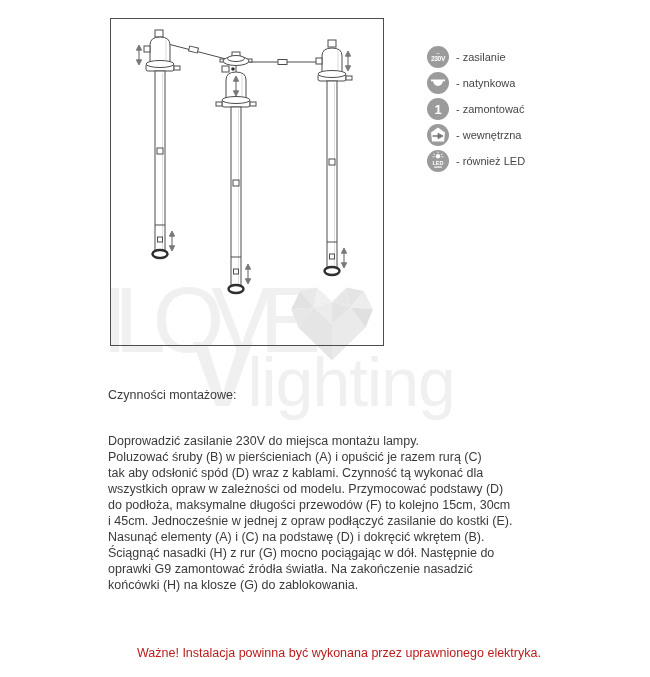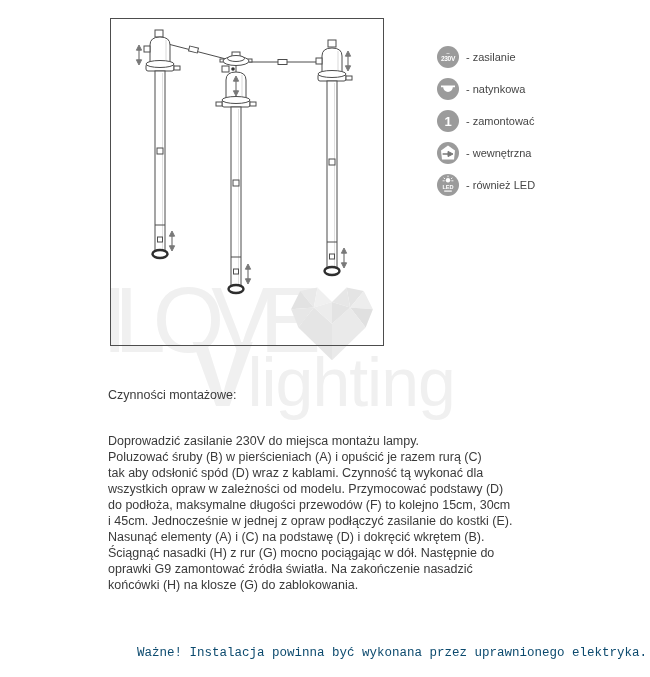--- a/index.html
+++ b/index.html
@@ -12,36 +12,36 @@
   #wm1 { left:102px; top:268px; font-size:92px; font-weight:normal; letter-spacing:-13px; }
   #wm2 { left:192px; top:322px; }
   #wm2 .bigv { font-size:92px; font-weight:bold; }
   #wm2 .lite { font-size:68px; font-weight:normal; letter-spacing:-1px; margin-left:-6px; }
   #wm-heart { position:absolute; left:282px; top:282px; z-index:0; }
 
   
   #diagram { position:absolute; left:110px; top:18px; z-index:1; }
 
   
-  .legend { position:absolute; left:437px; top:46px; z-index:1; display:flex; flex-direction:column; gap:10px; }
+  .legend { position:absolute; left:427px; top:46px; z-index:1; display:flex; flex-direction:column; gap:4px; }
   .legend-row { display:flex; align-items:center; height:22px; }
   .licon { width:22px; height:22px; border-radius:50%; background:#9b9b9b; color:#fff;
            display:flex; flex-direction:column; align-items:center; justify-content:center;
            flex:0 0 22px; overflow:hidden; }
   .licon .tilde { font-size:6px; line-height:4px; }
   .licon .v230 { font-size:6.6px; font-weight:bold; letter-spacing:-0.3px; line-height:8px; }
   .licon .one  { font-size:13px; font-weight:bold; line-height:13px; }
   .licon .g9   { font-size:9.5px; font-weight:bold; line-height:10px; }
   .llabel { margin-left:7px; font-size:11px; color:#454545; white-space:nowrap; }
 
   
   .content { position:absolute; left:108px; top:388px; width:440px; color:#3a3a3a; z-index:1; }
   .content .heading { font-size:12.5px; margin-bottom:10px; }
   .content .para { font-size:12.5px; line-height:16px; white-space:pre-line;margin-top:31px; }
-  .warning { position:absolute; left:137px; top:646px; font-size:12.5px; color:#0c4a6e; z-index:1; white-space:nowrap;font-family:Liberation Mono, monospace; }
+  .warning { position:absolute; left:137px; top:646px; font-size:12.5px; color:#b91c1c; z-index:1; white-space:nowrap; }
 </style>
 </head>
 <body>
 
 <div class="page">
 
   <div id="wm1" class="wm">ILOVE</div>
   <div id="wm2" class="wm">
     <span class="bigv">V</span><span class="lite">lighting</span>
   </div>

